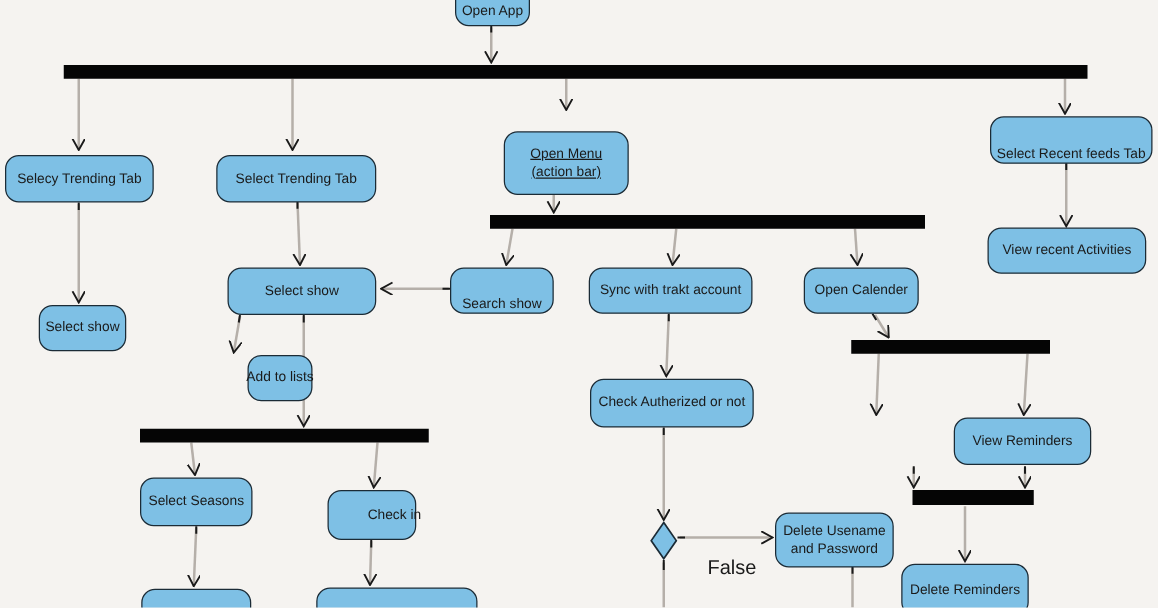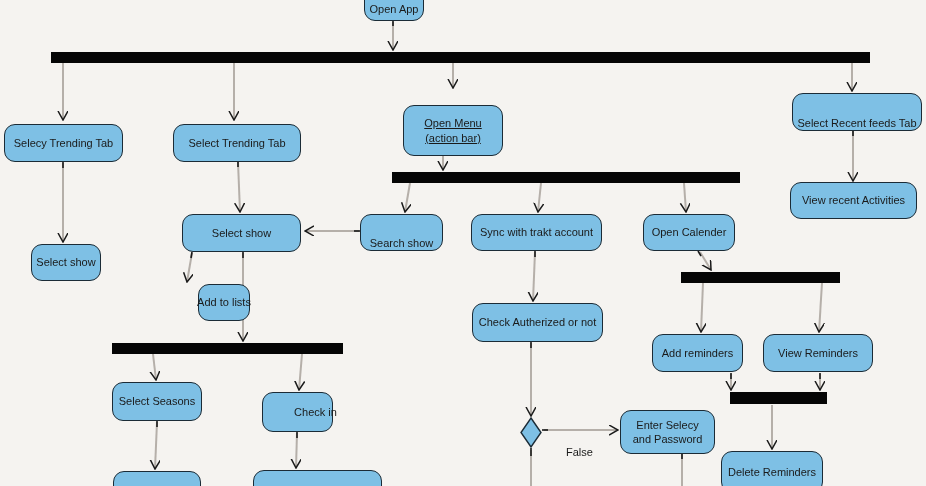--- a/index.html
+++ b/index.html
@@ -23,21 +23,21 @@
     border:1.5px solid var(--node-border,#1B2B36);
     border-radius:11px;
     display:flex;flex-direction:column;align-items:center;justify-content:center;
     font-size:11px;line-height:1.3;color:var(--text,#1A1A1A);
     text-align:center;box-sizing:border-box;white-space:nowrap;
   }
   .fork{
     position:absolute;background:var(--fork-bar,#000000);
   }
   .floating-label{
-    position:absolute;font-size:11px;color:var(--text,#1A1A1A);
+    position:absolute;font-size:16px;color:var(--text,#1A1A1A);
   }
 </style>
 </head>
 <body>
 
 <div id="canvas">
 
   <svg class="wires">
     <defs>
       <marker id="arw" markerWidth="10" markerHeight="12" refX="9" refY="5" orient="auto" markerUnits="userSpaceOnUse">
@@ -177,30 +177,27 @@
   </div>
 
   <div class="node" style="left:112px;top:382px;width:90px;height:39px;">
     <span>Select Seasons</span>
   </div>
 
   <div class="node" style="left:262px;top:392px;width:71px;height:40px;padding-left:36px;">
     <span>Check in</span>
   </div>
 
-  <div class="node" style="left:652px;top:334px;width:91px;height:38px;">
-    <span>Add reminders</span>
-  </div>
 
   <div class="node" style="left:763px;top:334px;width:110px;height:38px;">
     <span>View Reminders</span>
   </div>
 
   <div class="node" style="left:620px;top:410px;width:95px;height:44px;">
-    <span>Enter Selecy</span>
+    <span>Delete Usename</span>
     <span>and Password</span>
   </div>
 
   <div class="node" style="left:721px;top:451px;width:102px;height:42px;">
     <span>Delete Reminders</span>
   </div>
 
   <div class="node" style="left:113px;top:471px;width:88px;height:30px;"></div>
   <div class="node" style="left:253px;top:470px;width:129px;height:30px;"></div>
 

